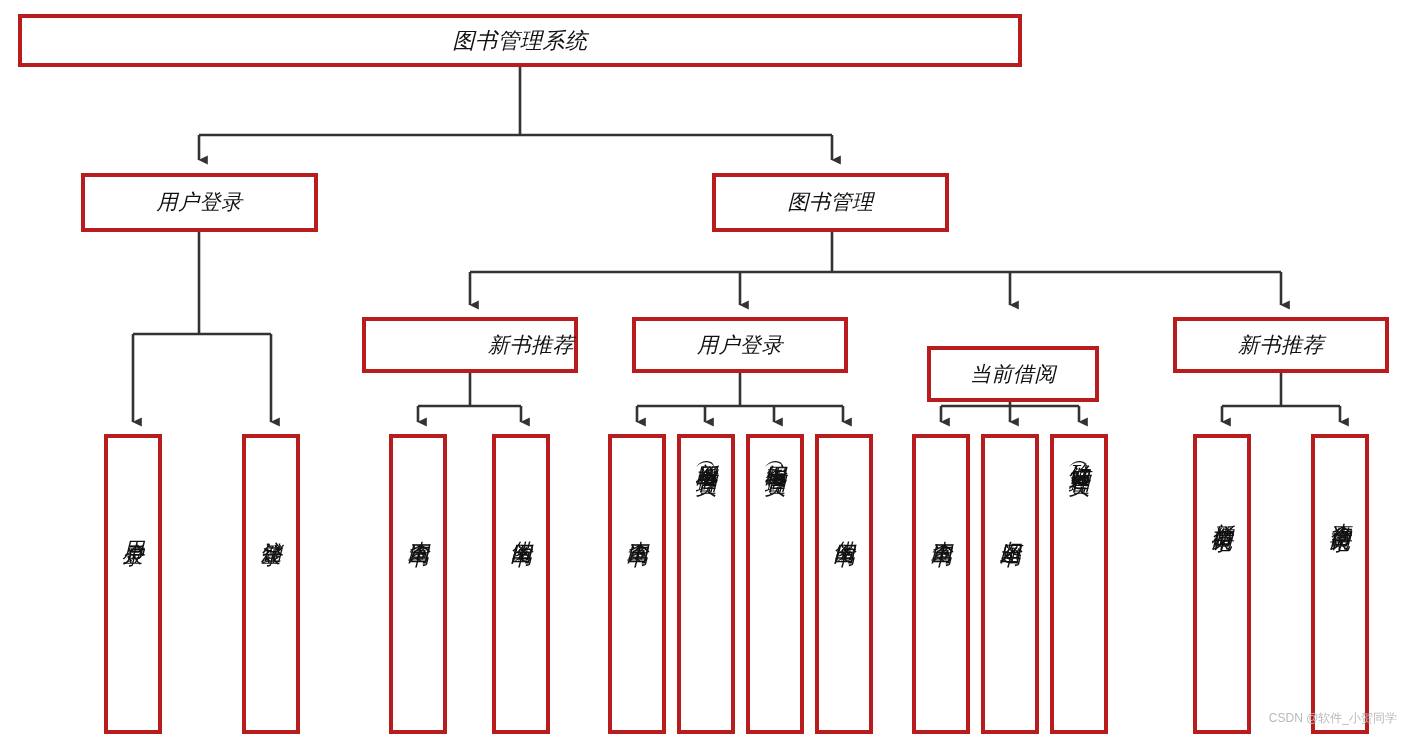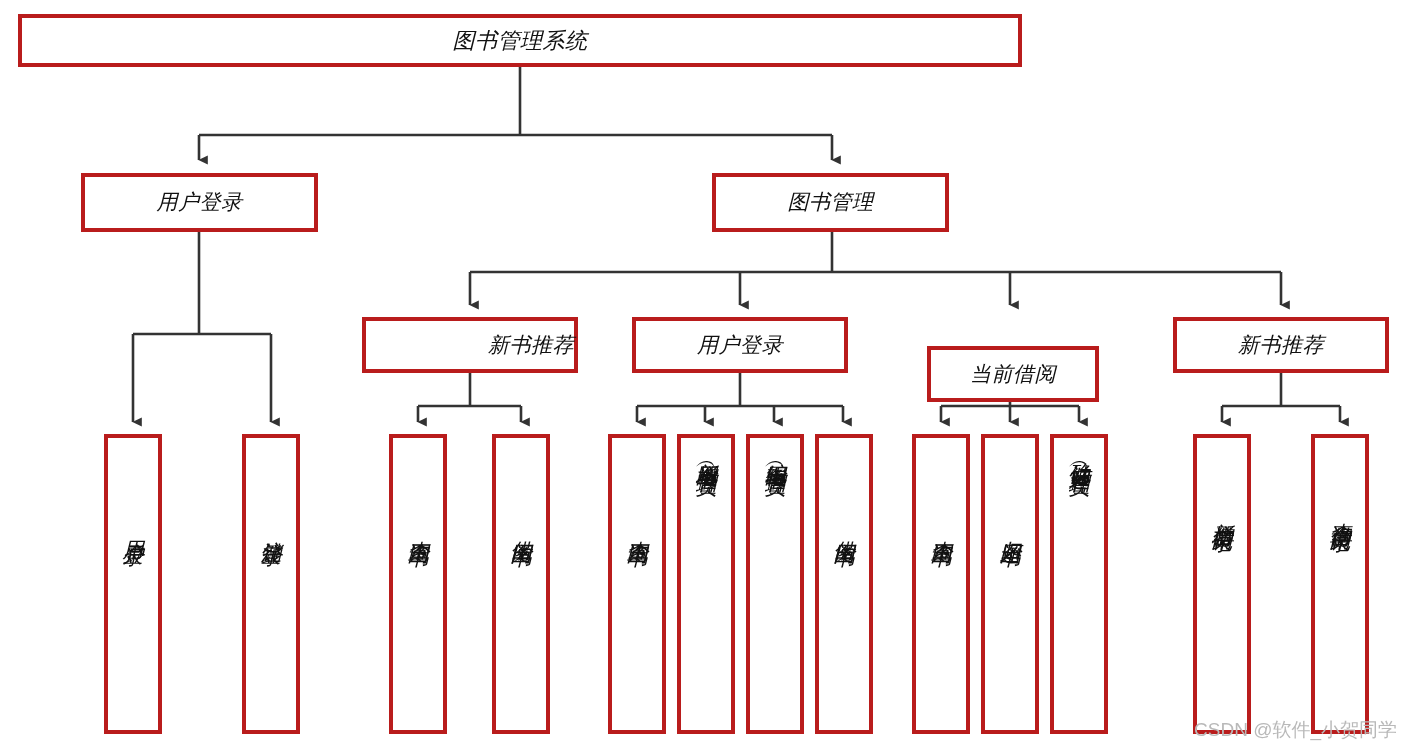--- a/index.html
+++ b/index.html
@@ -65,22 +65,22 @@
   }
   .node.vert.mid3 .lbl {
     margin-top: 60px;
   }
   .node.root .lbl {
     font-size: 22px;
   }
   .watermark {
     position: absolute;
     right: 8px;
-    bottom: 4px;
-    font-size: 19px;
+    bottom: 20px;
+    font-size: 12px;
     color: #b9b9b9;
     z-index: 3;
     white-space: nowrap;
   }
 </style>
 </head>
 <body>
 
 <div id="canvas">
 

